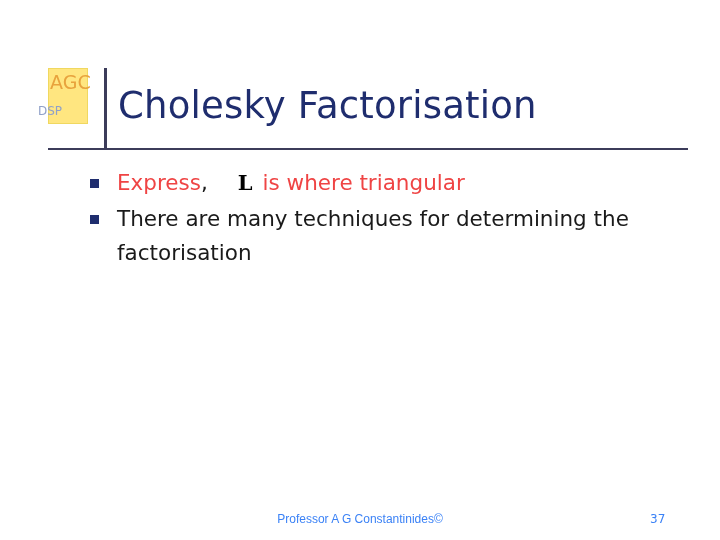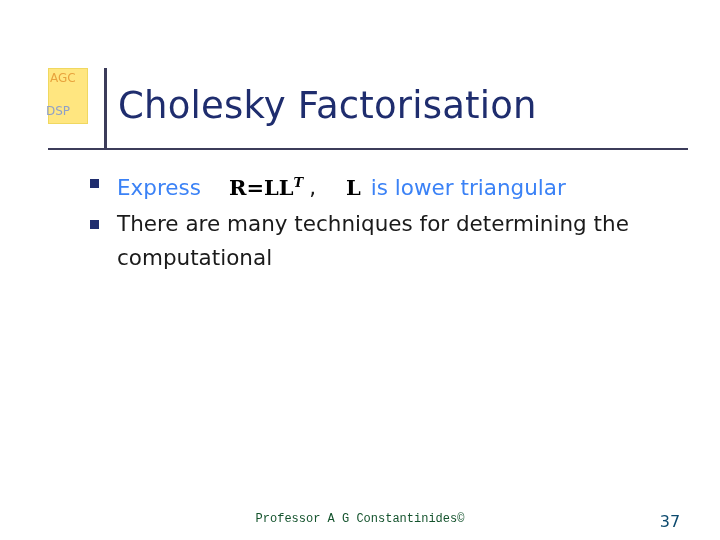--- a/index.html
+++ b/index.html
@@ -31,28 +31,28 @@
     width: 40px;
     height: 56px;
     background: #ffe680;
     border: 1px solid #f0d860;
     box-sizing: border-box;
   }
   .logo-text-top {
     position: absolute;
     left: 50px;
     top: 71px;
-    font-size: 12px;
+    font-size: 19px;
     color: #e8a33d;
     font-family: "DejaVu Sans", sans-serif;
     letter-spacing: 0px;
   }
   .logo-text-bottom {
     position: absolute;
-    left: 46px;
+    left: 38px;
     top: 104px;
     font-size: 12px;
     color: #8fa0c8;
     font-family: "DejaVu Sans", sans-serif;
   }
 
   .header-vrule {
     position: absolute;
     left: 104px;
     top: 68px;
@@ -114,21 +114,21 @@
 
   
   .formula-line {
     display: flex;
     align-items: baseline;
     flex-wrap: wrap;
   }
   .formula-word {
     font-size: 21.5px;
     line-height: 34px;
-    color: #3b82f6;
+    color: #ef4444;
   }
   .math {
     font-family: "DejaVu Serif", serif;
     font-weight: bold;
     font-size: 21px;
     color: #000000;
     margin: 0 6px 0 28px;
     white-space: nowrap;
   }
   .math .sup {
@@ -156,31 +156,31 @@
   }
 
   
   .footer-author {
     position: absolute;
     left: 0;
     top: 512px;
     width: 720px;
     text-align: center;
     font-size: 12px;
-    color: #14532d;
-    font-family: Liberation Mono, monospace;
+    color: #3b82f6;
+    font-family: Liberation Sans, sans-serif;
   }
   .footer-pagenum {
     position: absolute;
     left: 650px;
     top: 512px;
     width: 40px;
-    text-align: center;
-    font-size: 16px;
-    color: #0c4a6e;
+    text-align: left;
+    font-size: 12px;
+    color: #3b82f6;
     font-family: "DejaVu Sans", sans-serif;
   }
 </style>
 </head>
 <body>
 
 <div class="slide-header">
   <div class="logo-box"></div>
   <div class="logo-text-top">AGC</div>
   <div class="logo-text-bottom">DSP</div>
@@ -189,28 +189,27 @@
   <div class="slide-title">Cholesky Factorisation</div>
 </div>
 
 <div class="body">
 
 
   <div class="bullet-row">
     <span class="bullet-marker"></span>
     <span class="bullet-text formula-line">
       <span class="formula-word">Express</span>
-      <span class="math"><span>R</span><span class="math-eq">=</span><span>LL</span><span class="sup">T</span></span>
       <span class="comma">,</span>
       <span class="math-L">L</span>
-      <span class="formula-word">is lower triangular</span>
+      <span class="formula-word">is where triangular</span>
     </span>
   </div>
 
   <div class="bullet-row">
     <span class="bullet-marker"></span>
-    <span class="bullet-text">There are many techniques for determining the computational</span>
+    <span class="bullet-text">There are many techniques for determining the factorisation</span>
   </div>
 
 </div>
 
 <div class="footer-author">Professor A G Constantinides©</div>
 <div class="footer-pagenum">37</div>
 
 </body></html>

